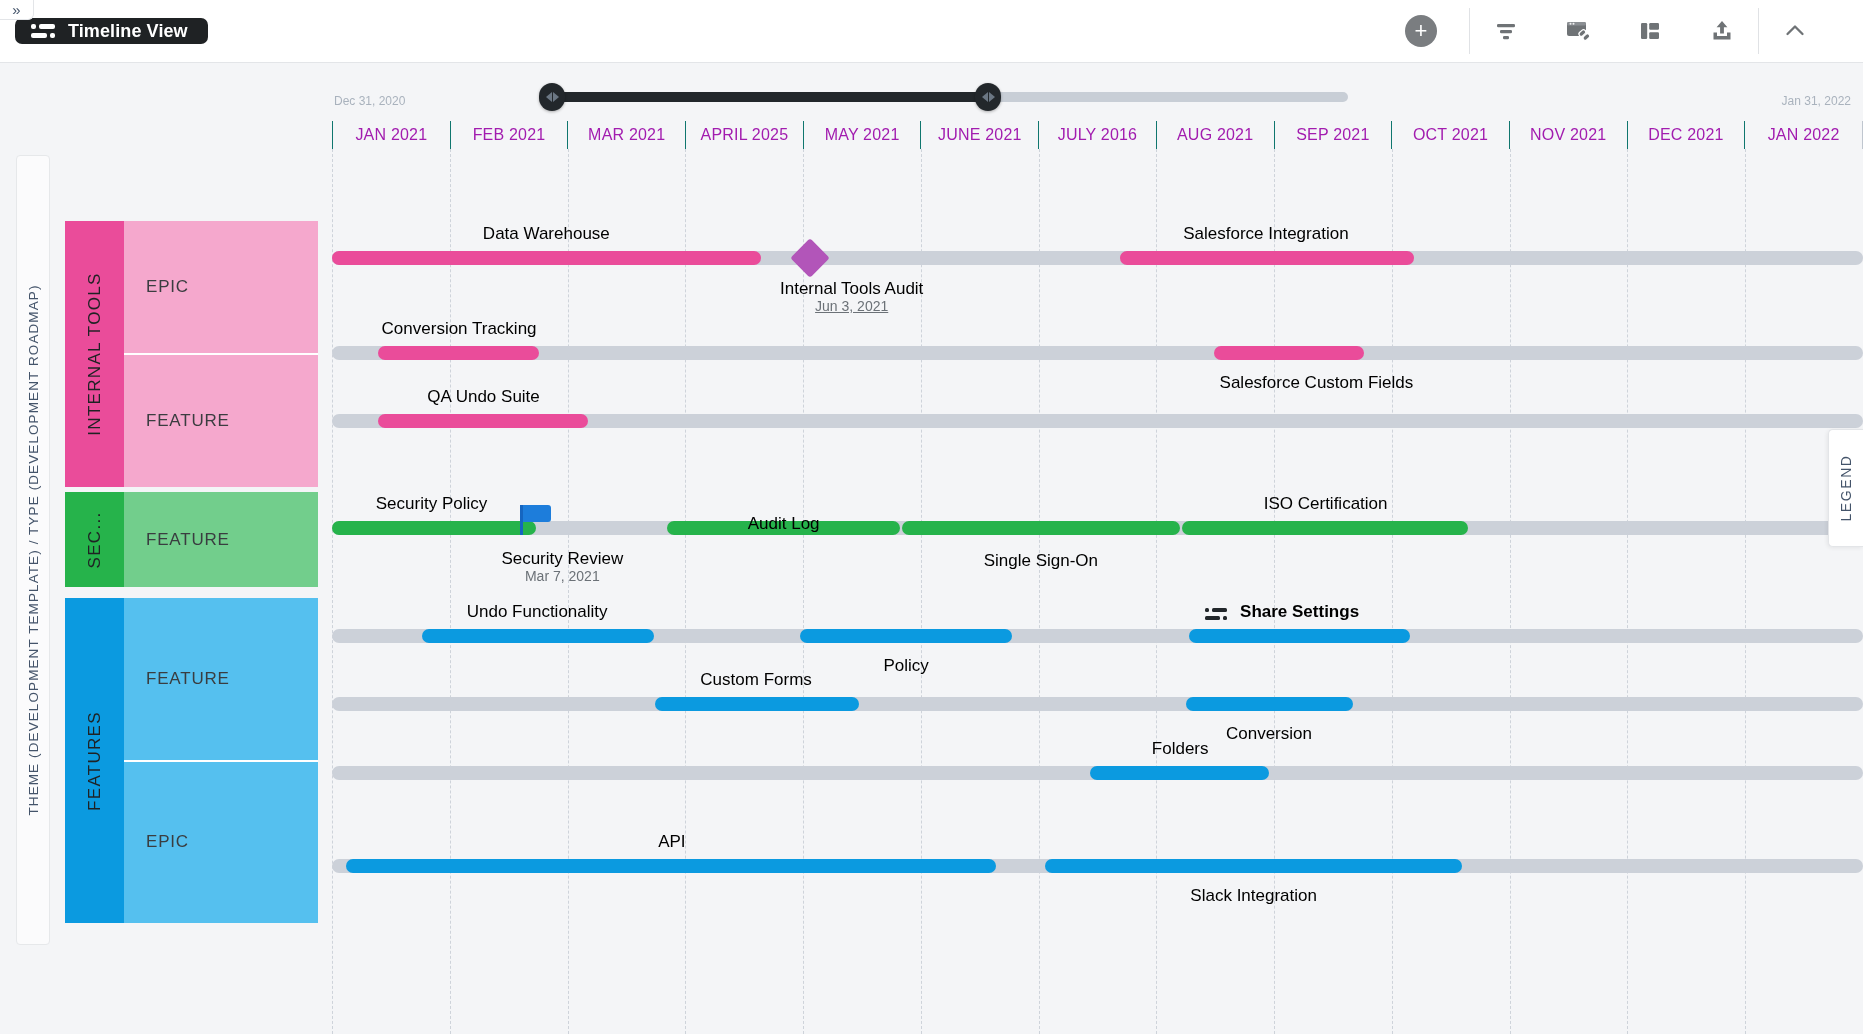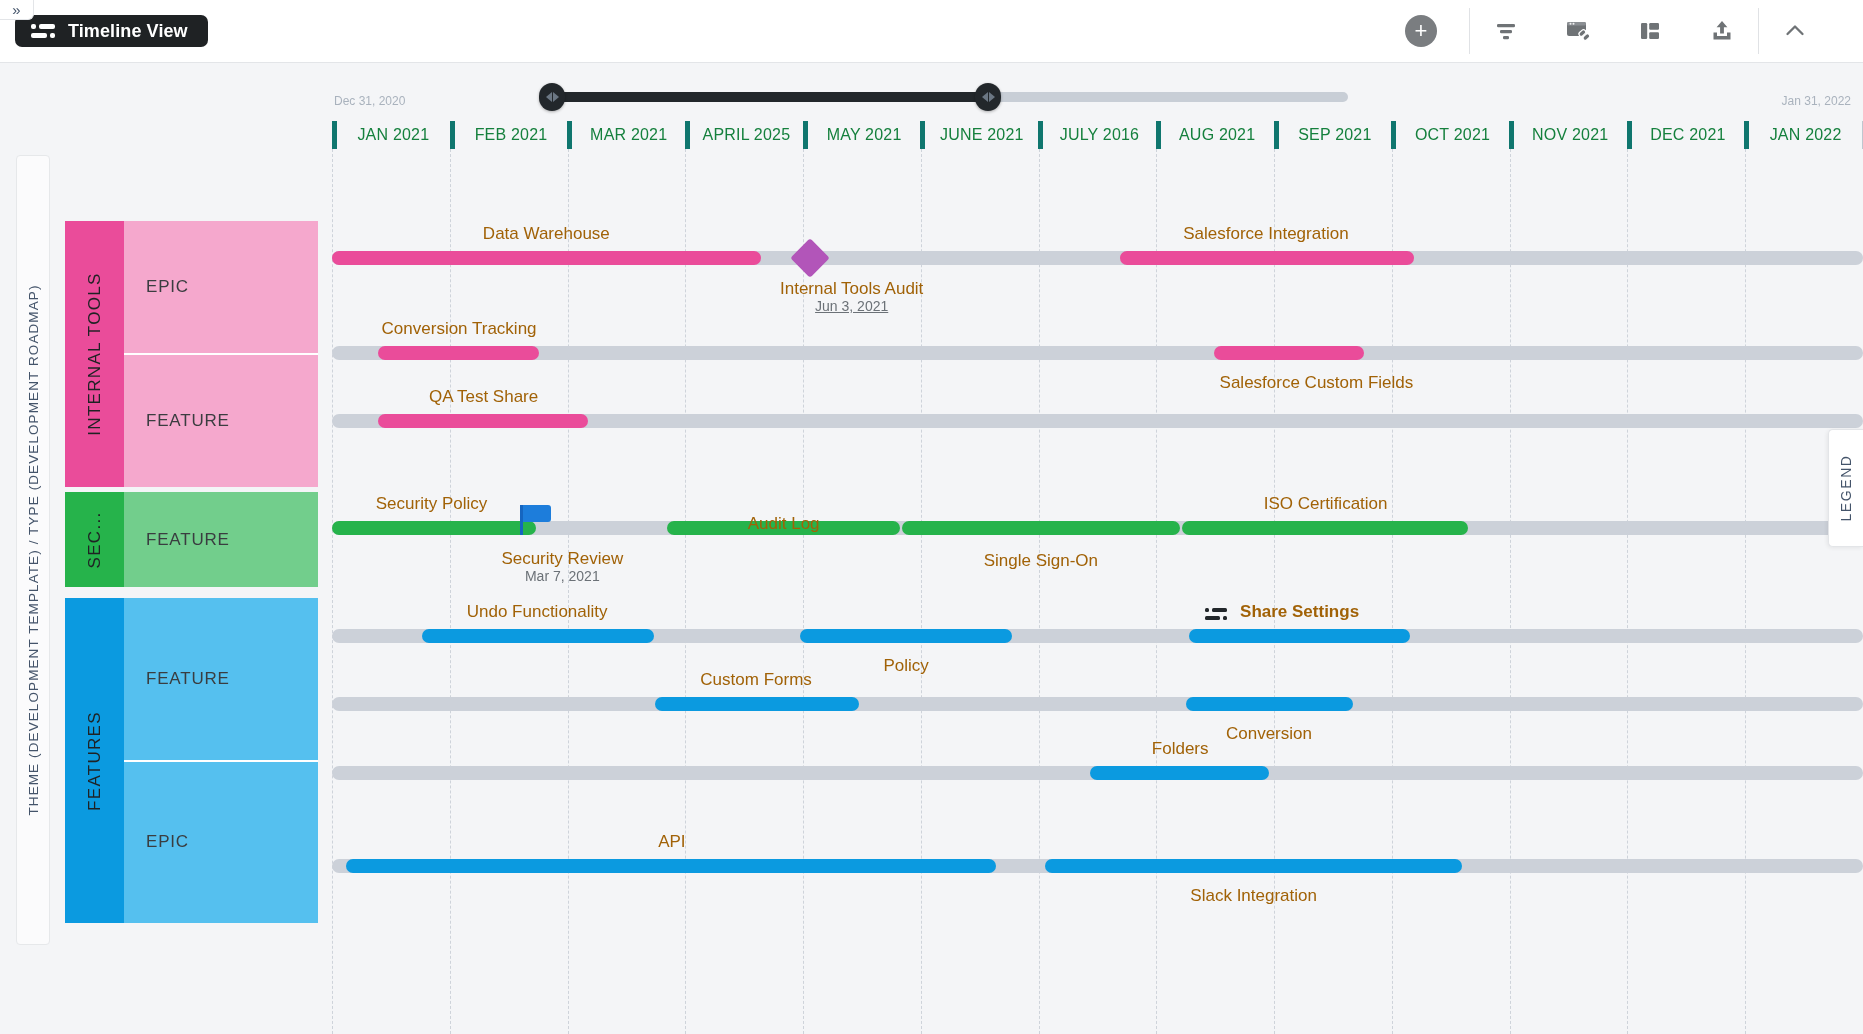--- a/index.html
+++ b/index.html
@@ -24,21 +24,21 @@
     background: #ffffff;
     border: 1px solid #e3e5e8;
     border-top-right-radius: 6px; border-bottom-right-radius: 6px;
     border-left: none;
     display: flex; align-items: flex-end; justify-content: center;
     padding-bottom: 2px;
     color: #44546a; font-size: 15px; line-height: 1;
   }
   .view-pill {
     margin-left: 15px;
-    height: 32px;
+    height: 26px;
     background: #1f2224;
     border-radius: 7px;
     display: flex; align-items: center;
     padding: 0 20px 0 16px;
     gap: 13px;
     color: #ffffff;
   }
   .view-pill .label { font-size: 18px; font-weight: bold; letter-spacing: .1px; }
   .view-icon { width: 24px; height: 16px; position: relative; display: block; }
   .view-icon i { position: absolute; background: #ffffff; border-radius: 2px; display: block; }
@@ -97,23 +97,23 @@
   .edge-date.start { left: 334px; }
   .edge-date.end { right: 12px; }
 
   
   .months {
     position: absolute; left: 332px; top: 58px; width: 1531px; height: 28px;
     display: flex;
   }
   .month-cell {
     flex: 1 1 0; height: 28px;
-    border-left: 5px solid #0f766e;
+    border-left: 1px solid #0f766e;
     display: flex; align-items: center; justify-content: center;
-    font-size: 16px; color: #15803d; letter-spacing: .2px;
+    font-size: 16px; color: #a21caf; letter-spacing: .2px;
     white-space: nowrap;
   }
   .month-cell:last-child { border-right: 1px solid #bfc6cf; }
 
   
   .grid { position: absolute; left: 332px; top: 86px; width: 1531px; height: 885px; display: flex; pointer-events: none; }
   .grid-col { flex: 1 1 0; border-left: 1px dashed #ced3da; }
 
   
   .axis-rail {
@@ -148,21 +148,21 @@
   
   .lane { position: absolute; left: 332px; width: 1531px; height: 14px; }
   .lane-track {
     position: absolute; left: 0; top: 0; width: 100%; height: 14px;
     background: #ccd1d9; border-radius: 7px;
   }
   .bar {
     position: absolute; top: 0; height: 14px; border-radius: 7px;
   }
   .bar-label {
-    position: absolute; font-size: 17px; color: #a16207; white-space: nowrap;
+    position: absolute; font-size: 17px; color: #000000; white-space: nowrap;
   }
   .bar-label.bold { font-weight: bold; }
   .bar-sub { position: absolute; font-size: 14px; color: #6b7177; white-space: nowrap; }
 
   .milestone {
     position: absolute; width: 28px; height: 28px;
     background: #b255b9; transform: rotate(45deg); border-radius: 3px;
   }
 
   .flag { position: absolute; }
@@ -357,21 +357,21 @@
       <div class="lane" style="top: 283px;">
         <div class="lane-track"></div>
         <div class="bar" style="left: 3%; width: 10.5%; background: rgb(234, 76, 154);"></div>
         <div class="bar-label" style="left: 8.3%; top: -27px; transform: translateX(-50%);">Conversion Tracking</div>
         <div class="bar" style="left: 57.6%; width: 9.8%; background: rgb(234, 76, 154);"></div>
         <div class="bar-label" style="left: 64.3%; top: 27px; transform: translateX(-50%);">Salesforce Custom Fields</div>
       </div>
       <div class="lane" style="top: 351px;">
         <div class="lane-track"></div>
         <div class="bar" style="left: 3%; width: 13.7%; background: rgb(234, 76, 154);"></div>
-        <div class="bar-label" style="left: 9.9%; top: -27px; transform: translateX(-50%);">QA Test Share</div>
+        <div class="bar-label" style="left: 9.9%; top: -27px; transform: translateX(-50%);">QA Undo Suite</div>
       </div>
       <div class="lane" style="top: 458px;">
         <div class="lane-track"></div>
         <div class="bar" style="left: 0%; width: 13.3%; background: rgb(38, 179, 75);"></div>
         <div class="bar-label" style="left: 6.5%; top: -27px; transform: translateX(-50%);">Security Policy</div>
         <div class="bar" style="left: 21.9%; width: 15.2%; background: rgb(38, 179, 75);"></div>
         <div class="bar-label" style="left: 29.5%; top: -27px; transform: translateX(-50%); margin-top: 20px;">Audit Log</div>
         <div class="bar" style="left: 37.2%; width: 18.2%; background: rgb(38, 179, 75);"></div>
         <div class="bar-label" style="left: 46.3%; top: 30px; transform: translateX(-50%);">Single Sign-On</div>
         <div class="bar" style="left: 55.5%; width: 18.7%; background: rgb(38, 179, 75);"></div>

